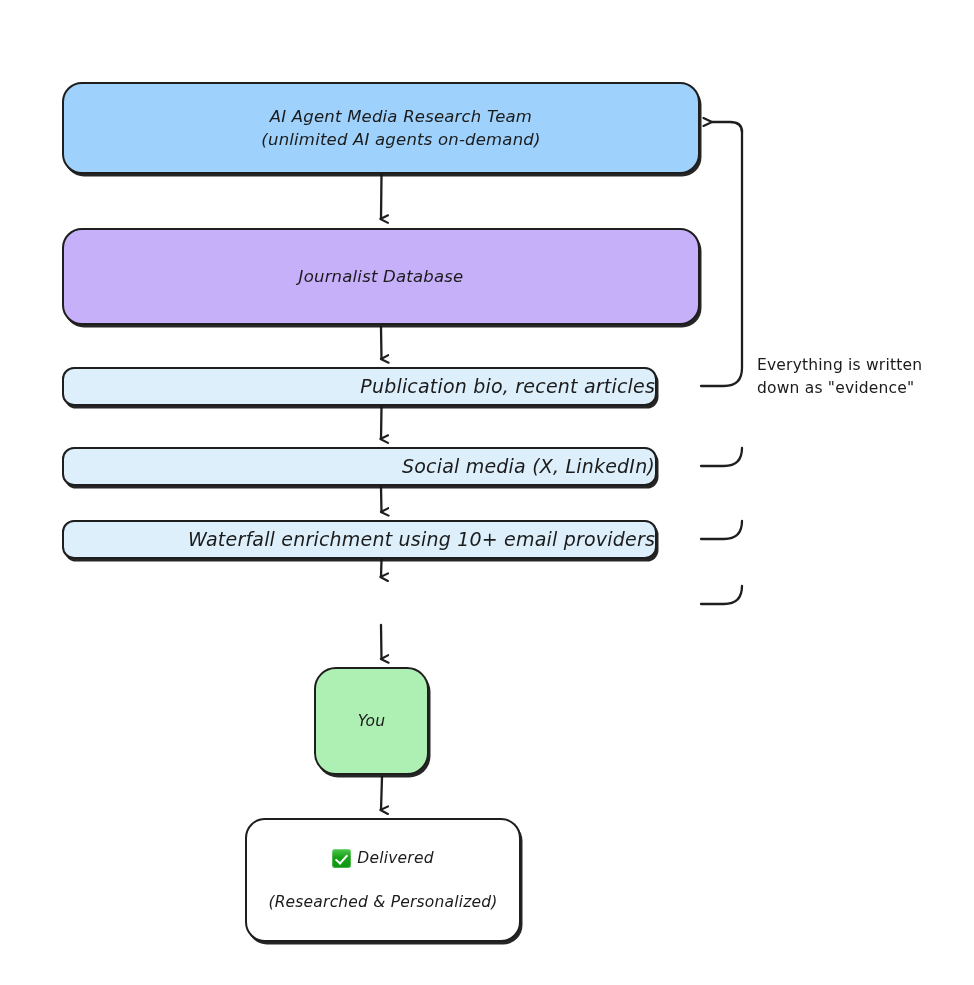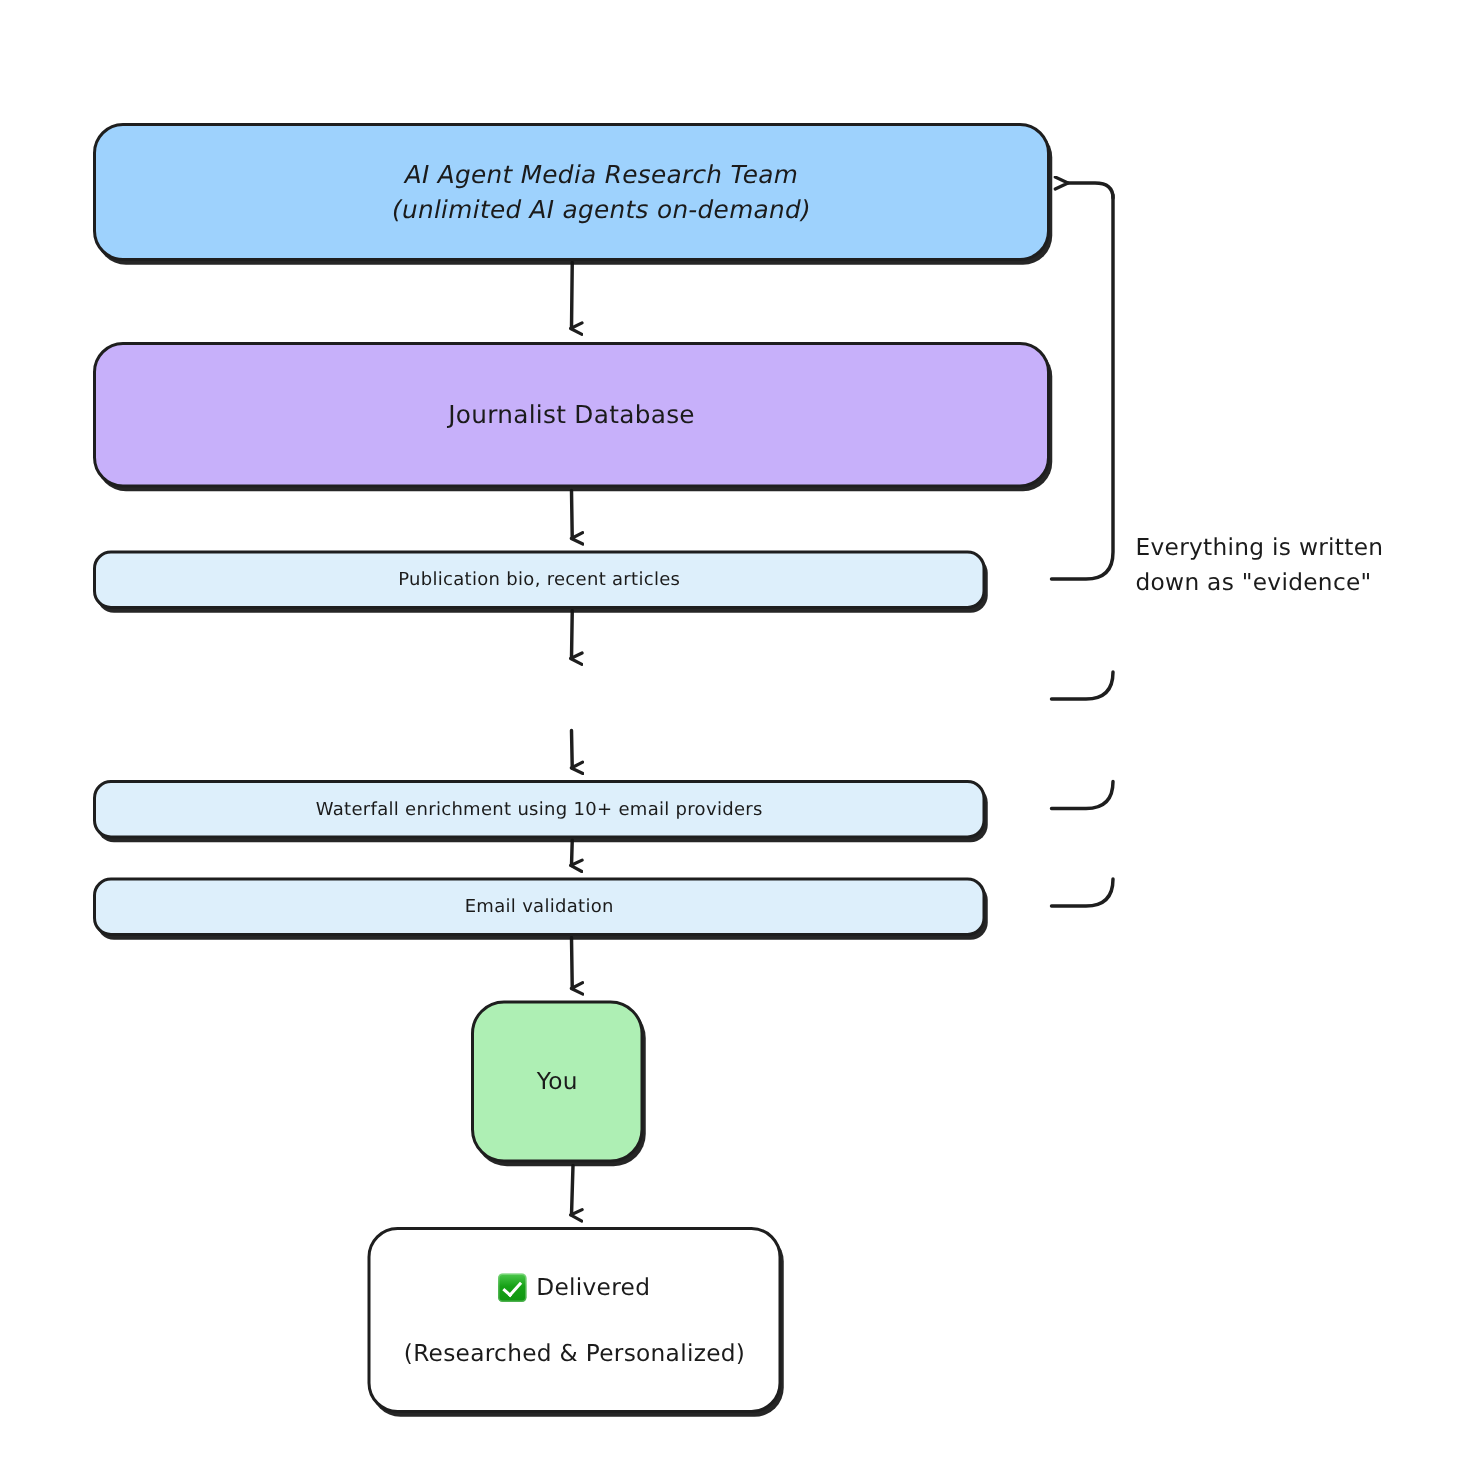--- a/index.html
+++ b/index.html
@@ -39,20 +39,21 @@
     display: flex;
     flex-direction: column;
     align-items: center;
     justify-content: center;
     text-align: center;
     border: 2.2px solid #1e1e1e;
     border-radius: 16px;
     box-shadow: 2px 3px 0 -0.5px rgba(20,20,20,0.92);
     line-height: 1.42;
     letter-spacing: 0.2px;
+    font-style: italic;
   }
   .node .line {
     display: block;
     white-space: nowrap;
   }
 
   .n-title {
     position: absolute;
     left: 0;
     width: 974px;
@@ -73,22 +74,23 @@
   }
   #node-journalist-db {
     left: 62px; top: 228px; width: 638px; height: 97px;
     background: #c7b0fa;
     font-size: 16.5px;
     border-radius: 20px;
   }
   .node-step {
     left: 62px; width: 595px; height: 39px;
     background: #ddeffb;
-    font-size: 12px;
+    font-size: 19px;
     border-radius: 12px;
+    align-items: flex-end;
   }
   #node-pub-bio  { top: 367px; }
   #node-social   { top: 447px; }
   #node-waterfall{ top: 520px; }
   #node-email-val{ top: 585px; }
 
   #node-you {
     left: 314px; top: 667px; width: 115px; height: 108px;
     background: #aeefb4;
     font-size: 15.5px;
@@ -182,28 +184,28 @@
   </div>
 
   <div class="node" id="node-journalist-db">
     <span class="line">Journalist Database</span>
   </div>
 
   <div class="node node-step" id="node-pub-bio">
     <span class="line">Publication bio, recent articles</span>
   </div>
 
+  <div class="node node-step" id="node-social">
+    <span class="line">Social media (X, LinkedIn)</span>
+  </div>
 
   <div class="node node-step" id="node-waterfall">
     <span class="line">Waterfall enrichment using 10+ email providers</span>
   </div>
 
-  <div class="node node-step" id="node-email-val">
-    <span class="line">Email validation</span>
-  </div>
 
   <div class="node" id="node-you">
     <span class="line">You</span>
   </div>
 
   <div class="node" id="node-delivered">
     <span class="row-check">
       <span class="check-badge"></span>
       <span class="line">Delivered</span>
     </span>

